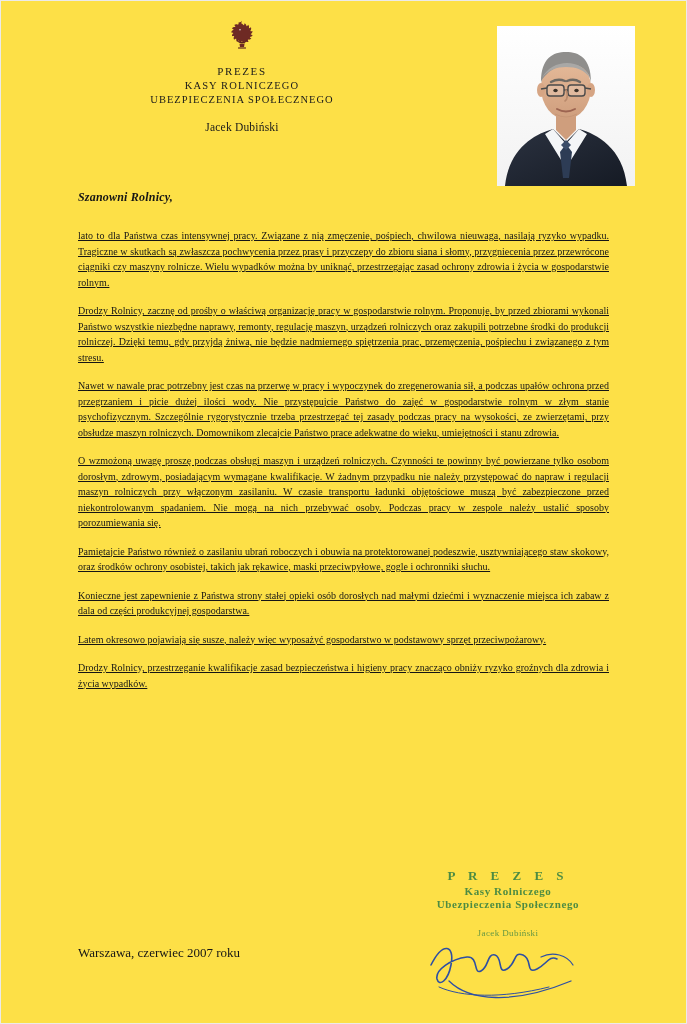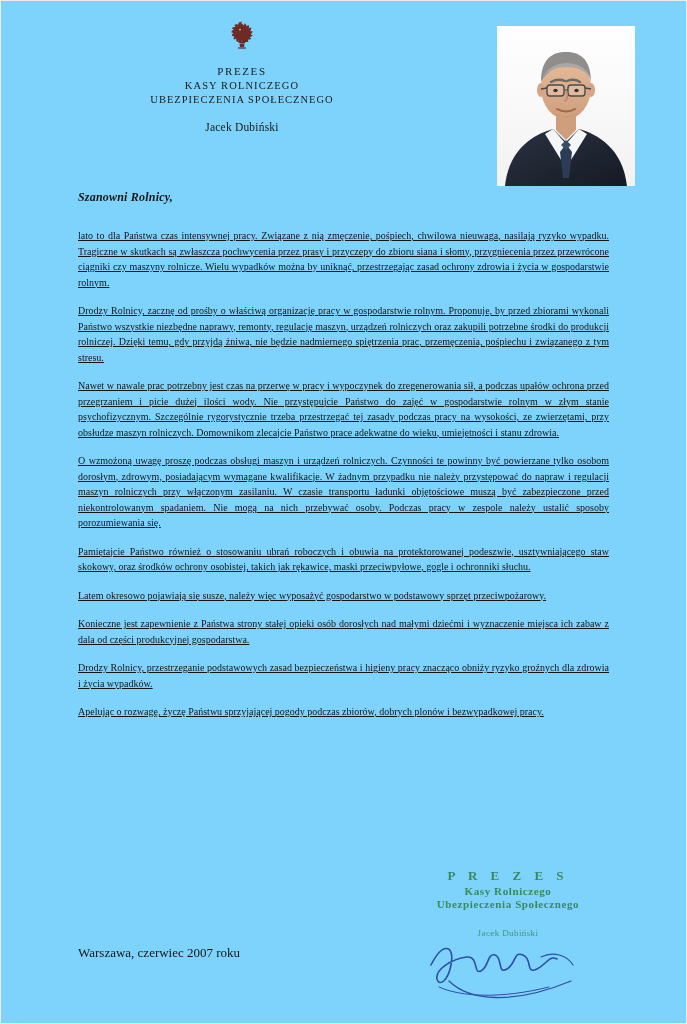--- a/index.html
+++ b/index.html
@@ -12,21 +12,21 @@
     height: 1024px;
     position: relative;
     font-family: "Liberation Serif", serif;
     color: #151515;
     overflow: hidden;
   }
 
   .page {
     position: absolute;
     inset: 0;
-    background: #7dd3fc;
+    background: #fde047;
     box-sizing: border-box;
     padding: 0;
   }
 
   
   .letterhead {
     position: absolute;
     top: 14px;
     left: 52px;
     width: 380px;
@@ -253,25 +253,24 @@
     </svg>
   </div>
 
   <div class="salutation">Szanowni Rolnicy,</div>
 
   <div class="body">
     <p>lato to dla Państwa czas intensywnej pracy. Związane z nią zmęczenie, pośpiech, chwilowa nieuwaga, nasilają ryzyko wypadku. Tragiczne w skutkach są zwłaszcza pochwycenia przez prasy i przyczepy do zbioru siana i słomy, przygniecenia przez przewrócone ciągniki czy maszyny rolnicze. Wielu wypadków można by uniknąć, przestrzegając zasad ochrony zdrowia i życia w gospodarstwie rolnym.</p>
     <p>Drodzy Rolnicy, zacznę od prośby o właściwą organizację pracy w gospodarstwie rolnym. Proponuje, by przed zbiorami wykonali Państwo wszystkie niezbędne naprawy, remonty, regulację maszyn, urządzeń rolniczych oraz zakupili potrzebne środki do produkcji rolniczej. Dzięki temu, gdy przyjdą żniwa, nie będzie nadmiernego spiętrzenia prac, przemęczenia, pośpiechu i związanego z tym stresu.</p>
     <p>Nawet w nawale prac potrzebny jest czas na przerwę w pracy i wypoczynek do zregenerowania sił, a podczas upałów ochrona przed przegrzaniem i picie dużej ilości wody. Nie przystępujcie Państwo do zajęć w gospodarstwie rolnym w złym stanie psychofizycznym. Szczególnie rygorystycznie trzeba przestrzegać tej zasady podczas pracy na wysokości, ze zwierzętami, przy obsłudze maszyn rolniczych. Domownikom zlecajcie Państwo prace adekwatne do wieku, umiejętności i stanu zdrowia.</p>
     <p>O wzmożoną uwagę proszę podczas obsługi maszyn i urządzeń rolniczych. Czynności te powinny być powierzane tylko osobom dorosłym, zdrowym, posiadającym wymagane kwalifikacje. W żadnym przypadku nie należy przystępować do napraw i regulacji maszyn rolniczych przy włączonym zasilaniu. W czasie transportu ładunki objętościowe muszą być zabezpieczone przed niekontrolowanym spadaniem. Nie mogą na nich przebywać osoby. Podczas pracy w zespole należy ustalić sposoby porozumiewania się.</p>
-    <p>Pamiętajcie Państwo również o stosowaniu ubrań roboczych i obuwia na protektorowanej podeszwie, usztywniającego staw skokowy, oraz środków ochrony osobistej, takich jak rękawice, maski przeciwpyłowe, gogle i ochronniki słuchu.</p>
+    <p>Pamiętajcie Państwo również o zasilaniu ubrań roboczych i obuwia na protektorowanej podeszwie, usztywniającego staw skokowy, oraz środków ochrony osobistej, takich jak rękawice, maski przeciwpyłowe, gogle i ochronniki słuchu.</p>
+    <p>Konieczne jest zapewnienie z Państwa strony stałej opieki osób dorosłych nad małymi dziećmi i wyznaczenie miejsca ich zabaw z dala od części produkcyjnej gospodarstwa.</p>
     <p>Latem okresowo pojawiają się susze, należy więc wyposażyć gospodarstwo w podstawowy sprzęt przeciwpożarowy.</p>
-    <p>Konieczne jest zapewnienie z Państwa strony stałej opieki osób dorosłych nad małymi dziećmi i wyznaczenie miejsca ich zabaw z dala od części produkcyjnej gospodarstwa.</p>
-    <p>Drodzy Rolnicy, przestrzeganie podstawowych zasad bezpieczeństwa i higieny pracy znacząco obniży ryzyko groźnych dla zdrowia i życia wypadków.</p>
-    <p>Apelując o rozwagę, życzę Państwu sprzyjającej pogody podczas zbiorów, dobrych plonów i bezwypadkowej pracy.</p>
+    <p>Drodzy Rolnicy, przestrzeganie kwalifikacje zasad bezpieczeństwa i higieny pracy znacząco obniży ryzyko groźnych dla zdrowia i życia wypadków.</p>
   </div>
 
   <div class="place-date">Warszawa, czerwiec 2007 roku</div>
 
   <div class="stamp">
     <div class="s1">P R E Z E S</div>
     <div class="s2">Kasy Rolniczego</div>
     <div class="s3">Ubezpieczenia Społecznego</div>
     <div class="s4">Jacek Dubiński</div>
   </div>

